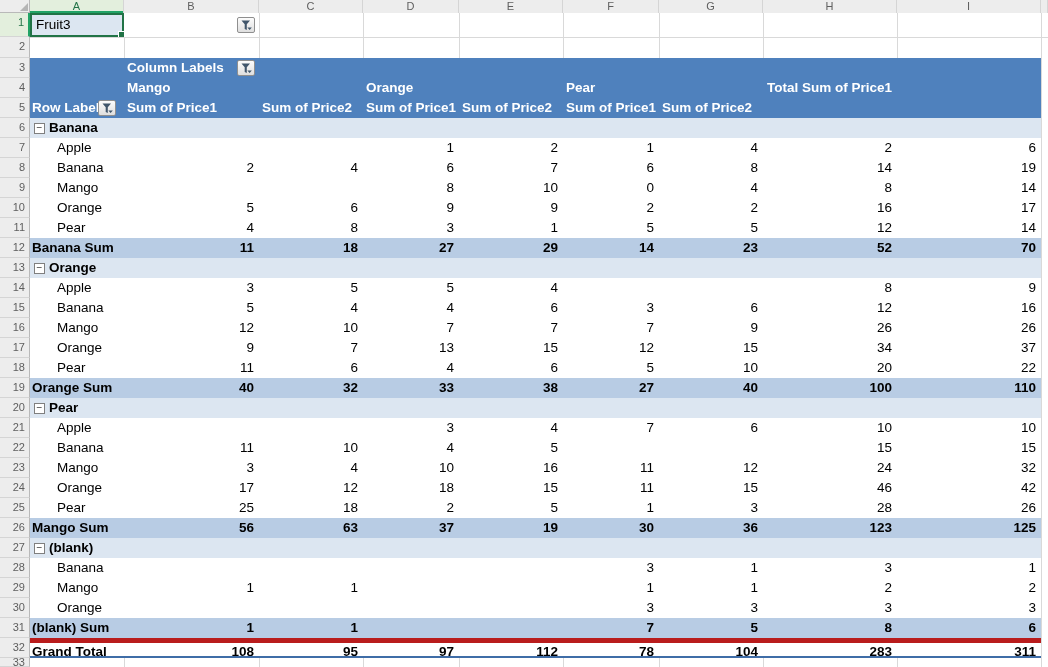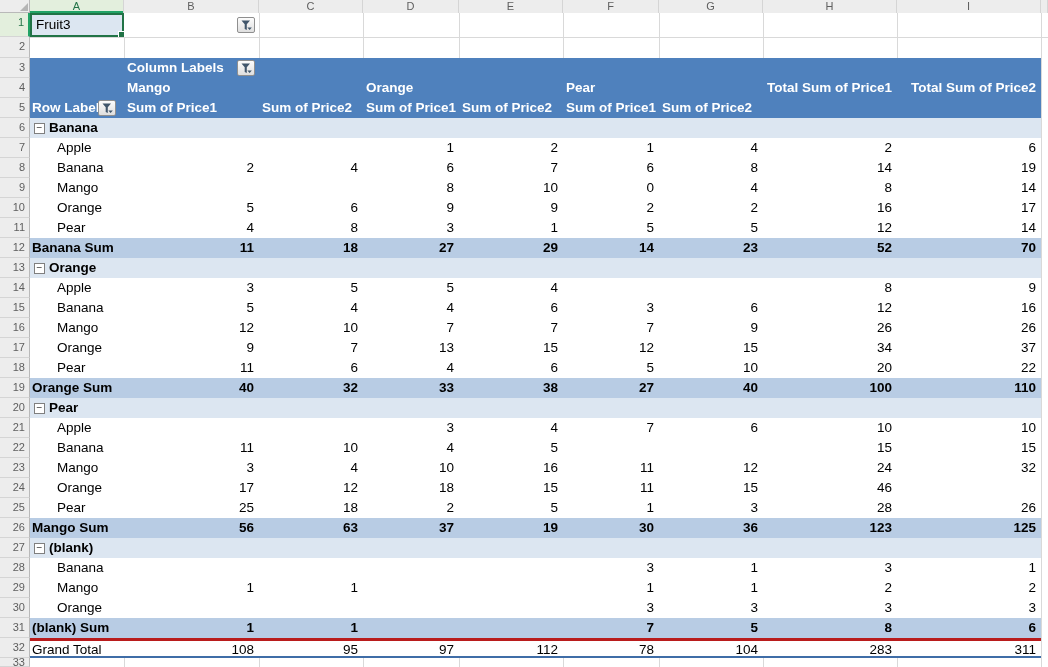--- a/index.html
+++ b/index.html
@@ -36,21 +36,21 @@
   .ph{position:absolute;color:#fff;font-weight:bold;font-size:13.5px;line-height:20px;white-space:nowrap;}
   .ph.r{text-align:right;padding-right:5px;box-sizing:border-box;}
   
   .prow{position:absolute;left:0;width:1011px;height:20px;display:flex;font-size:13.5px;line-height:20px;color:#000;}
   .prow .c{box-sizing:border-box;text-align:right;padding-right:5px;overflow:hidden;white-space:nowrap;}
   .prow .lab{box-sizing:border-box;text-align:left;padding-left:27px;overflow:visible;white-space:nowrap;}
   .prow.group{background:#DCE6F1;font-weight:bold;}
   .prow.group .lab{padding-left:2px;display:flex;align-items:center;}
   .prow.subtotal{background:#B8CCE4;font-weight:bold;}
   .prow.subtotal .lab,.prow.grandtotal .lab{padding-left:2px;}
-  .prow.grandtotal{font-weight:normal;border-top:3px solid #b91c1c;border-bottom:2.5px solid #3F6DA7;
+  .prow.grandtotal{font-weight:bold;border-top:5px solid #b91c1c;border-bottom:2.5px solid #3F6DA7;
                    box-sizing:border-box;line-height:17px;}
   .mbox{display:inline-block;box-sizing:border-box;width:11px;height:11px;margin:0 4px 0 2px;
         border:1px solid #7F7F7F;background:#fff;color:#333;font-size:10px;line-height:8px;
         text-align:center;font-weight:normal;flex:none;}
 </style>
 </head>
 <body>
 
 <div class="sheet">
   <div class="corner"></div>
@@ -133,21 +133,20 @@
         <div class="fbtn" style="left: 207px; top: 2px;">
           <svg width="11" height="11" viewBox="0 0 11 11">
             <path d="M0.5 0.5 h8.5 l-3.2 3.8 v5.6 l-2.1 -0.9 v-4.7 z" fill="#41566B"></path>
             <path d="M6.4 7.4 h4.4 l-2.2 2.7 z" fill="#41566B"></path>
           </svg>
         </div>
         <div class="ph" style="left: 97px; top: 20px;">Mango</div>
         <div class="ph" style="left: 336px; top: 20px;">Orange</div>
         <div class="ph" style="left: 536px; top: 20px;">Pear</div>
         <div class="ph r" style="left: 733px; top: 20px; width: 134px;">Total Sum of Price1</div>
-        <div class="ph r" style="left: 867px; top: 20px; width: 144px;">Total Sum of Price2</div>
         <div class="ph" style="left: 2px; top: 40px;">Row Labels</div>
         <div class="fbtn" style="left: 68px; top: 42px;">
           <svg width="11" height="11" viewBox="0 0 11 11">
             <path d="M0.5 0.5 h8.5 l-3.2 3.8 v5.6 l-2.1 -0.9 v-4.7 z" fill="#41566B"></path>
             <path d="M6.4 7.4 h4.4 l-2.2 2.7 z" fill="#41566B"></path>
           </svg>
         </div>
         <div class="ph" style="left: 97px; top: 40px;">Sum of Price1</div>
         <div class="ph" style="left: 232px; top: 40px;">Sum of Price2</div>
         <div class="ph" style="left: 336px; top: 40px;">Sum of Price1</div>
@@ -340,20 +339,21 @@
       </div>
       <div class="prow item" style="left: 0px; top: 465px; width: 1011px; height: 20px;">
         <div class="lab" style="width: 94px;">Orange</div>
         <div class="c" style="width: 135px;">17</div>
         <div class="c" style="width: 104px;">12</div>
         <div class="c" style="width: 96px;">18</div>
         <div class="c" style="width: 104px;">15</div>
         <div class="c" style="width: 96px;">11</div>
         <div class="c" style="width: 104px;">15</div>
         <div class="c" style="width: 134px;">46</div>
+        <div class="c" style="width: 144px;">42</div>
       </div>
       <div class="prow item" style="left: 0px; top: 485px; width: 1011px; height: 20px;">
         <div class="lab" style="width: 94px;">Pear</div>
         <div class="c" style="width: 135px;">25</div>
         <div class="c" style="width: 104px;">18</div>
         <div class="c" style="width: 96px;">2</div>
         <div class="c" style="width: 104px;">5</div>
         <div class="c" style="width: 96px;">1</div>
         <div class="c" style="width: 104px;">3</div>
         <div class="c" style="width: 134px;">28</div>

